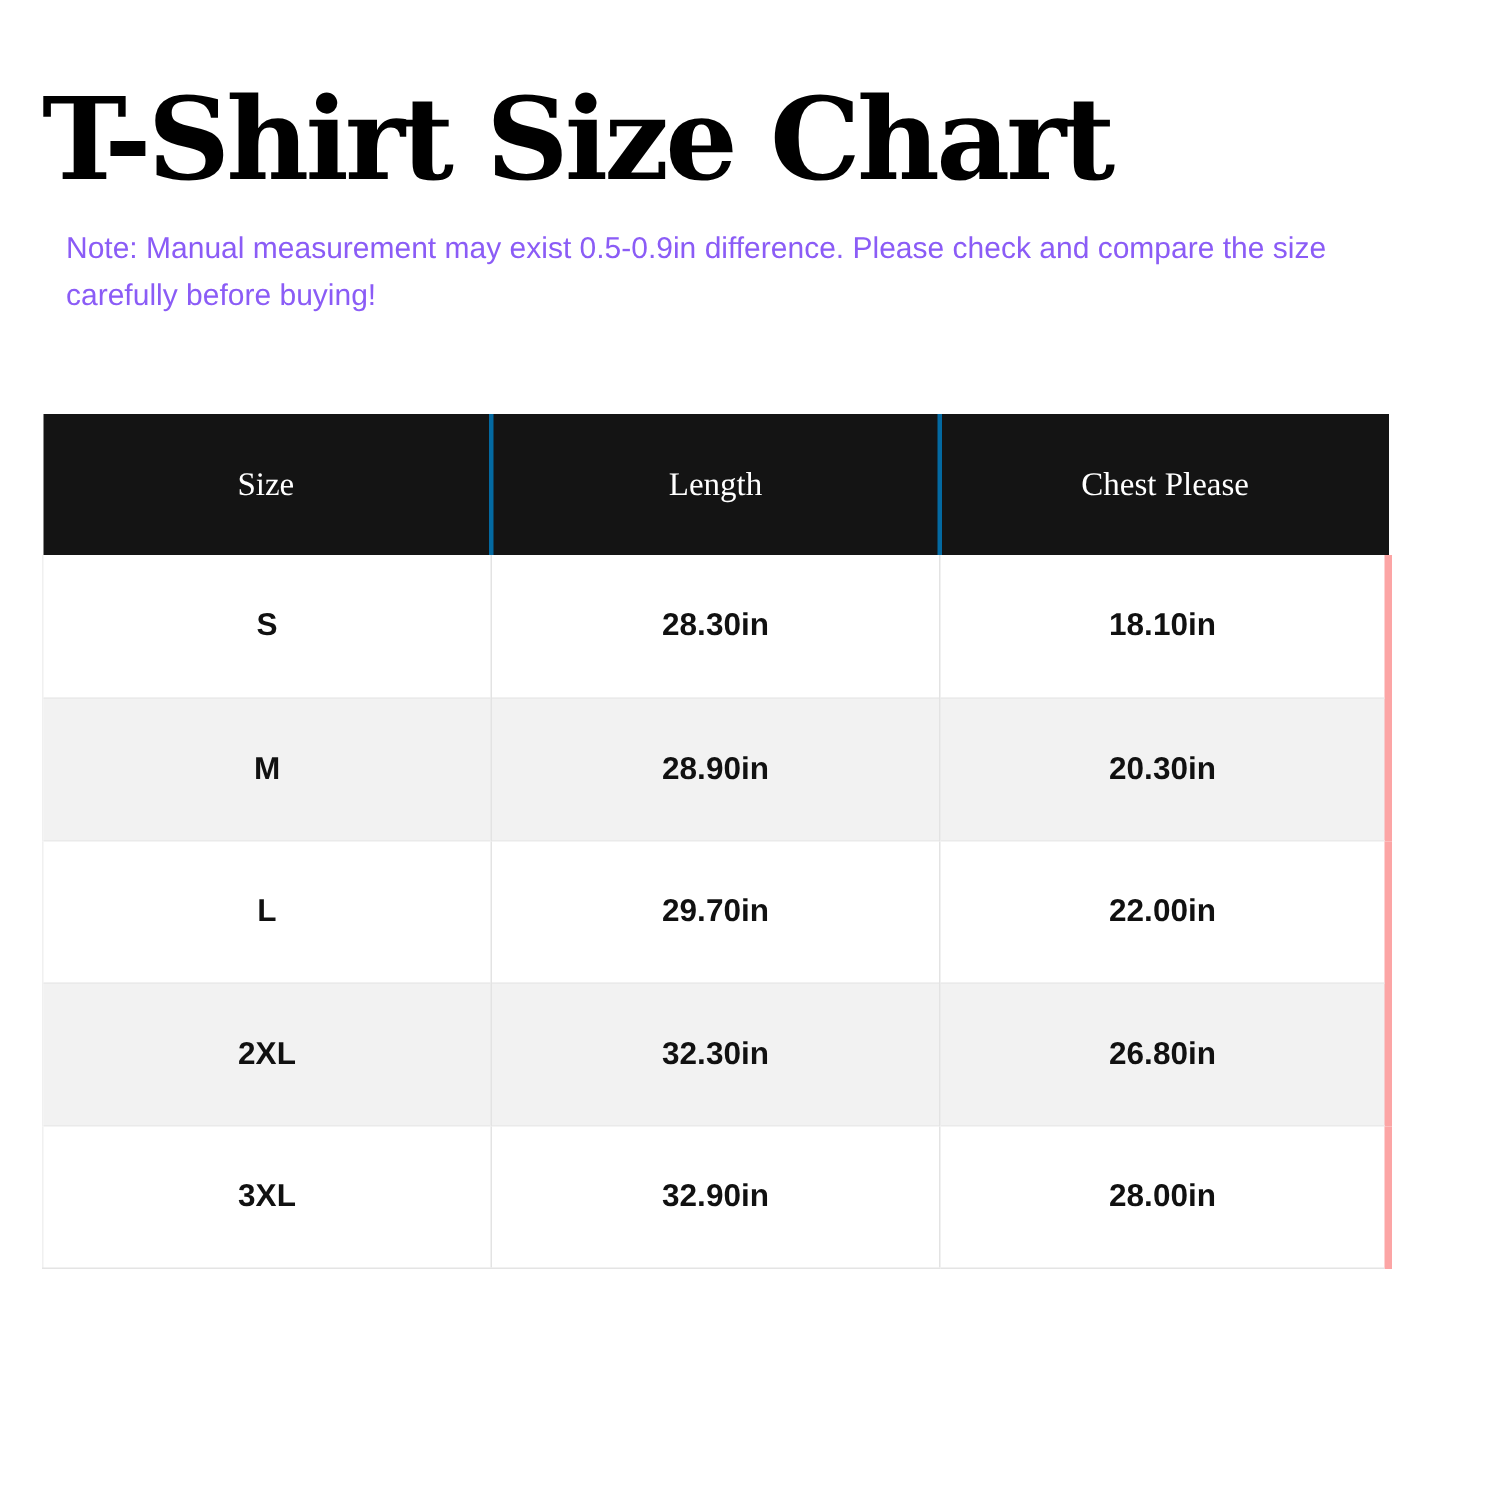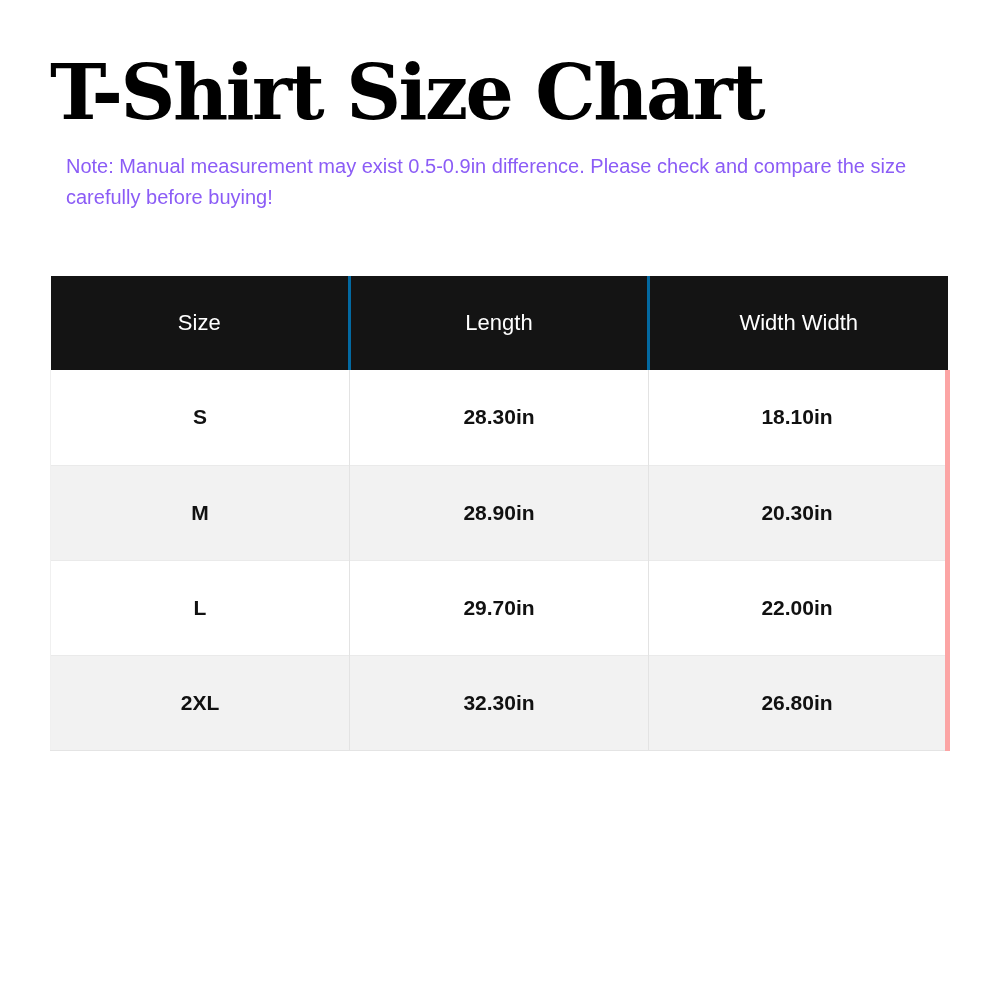--- a/index.html
+++ b/index.html
@@ -8,21 +8,21 @@
     padding: 0;
     background: #ffffff;
     width: 1000px;
     height: 1000px;
     font-family: "Liberation Sans", sans-serif;
     color: var(--text, #111111);
   }
   .page {
     width: 1000px;
     height: 1000px;
-    padding: 50px 50px 0 50px;
+    padding: 50px 50px 0 28px;
     overflow: hidden;
   }
   .title {
     font-family: "DejaVu Serif", "Liberation Serif", serif;
     font-weight: 700;
     font-size: 76px;
     line-height: 1.12;
     letter-spacing: -2.5px;
     color: #000000;
     margin: 0 0 14px 0;
@@ -42,20 +42,21 @@
     table-layout: fixed;
   }
   .size-table th {
     background: var(--header-bg, #141414);
     color: var(--header-text, #ffffff);
     height: 94px;
     font-size: 22px;
     font-weight: 400;
     text-align: center;
     vertical-align: middle;
+    font-family: Liberation Serif, serif;
   }
   .size-table th + th {
     border-left: 3px solid #0369a1;
   }
   .size-table td {
     background: #ffffff;
     height: 95px;
     text-align: center;
     vertical-align: middle;
     font-size: 21px;
@@ -82,21 +83,21 @@
 
   <h1 class="title">T-Shirt Size Chart</h1>
 
   <p class="note">Note: Manual measurement may exist 0.5-0.9in difference. Please check and compare the size carefully before buying!</p>
 
   <table class="size-table">
     <thead>
       <tr>
         <th>Size</th>
         <th>Length</th>
-        <th>Width Width</th>
+        <th>Chest Please</th>
       </tr>
     </thead>
     <tbody>
       <tr>
         <td>S</td>
         <td>28.30in</td>
         <td>18.10in</td>
       </tr>
       <tr>
         <td>M</td>
@@ -106,16 +107,21 @@
       <tr>
         <td>L</td>
         <td>29.70in</td>
         <td>22.00in</td>
       </tr>
       <tr>
         <td>2XL</td>
         <td>32.30in</td>
         <td>26.80in</td>
       </tr>
+      <tr>
+        <td>3XL</td>
+        <td>32.90in</td>
+        <td>28.00in</td>
+      </tr>
     </tbody>
   </table>
 
 </main>
 
 </body></html>

